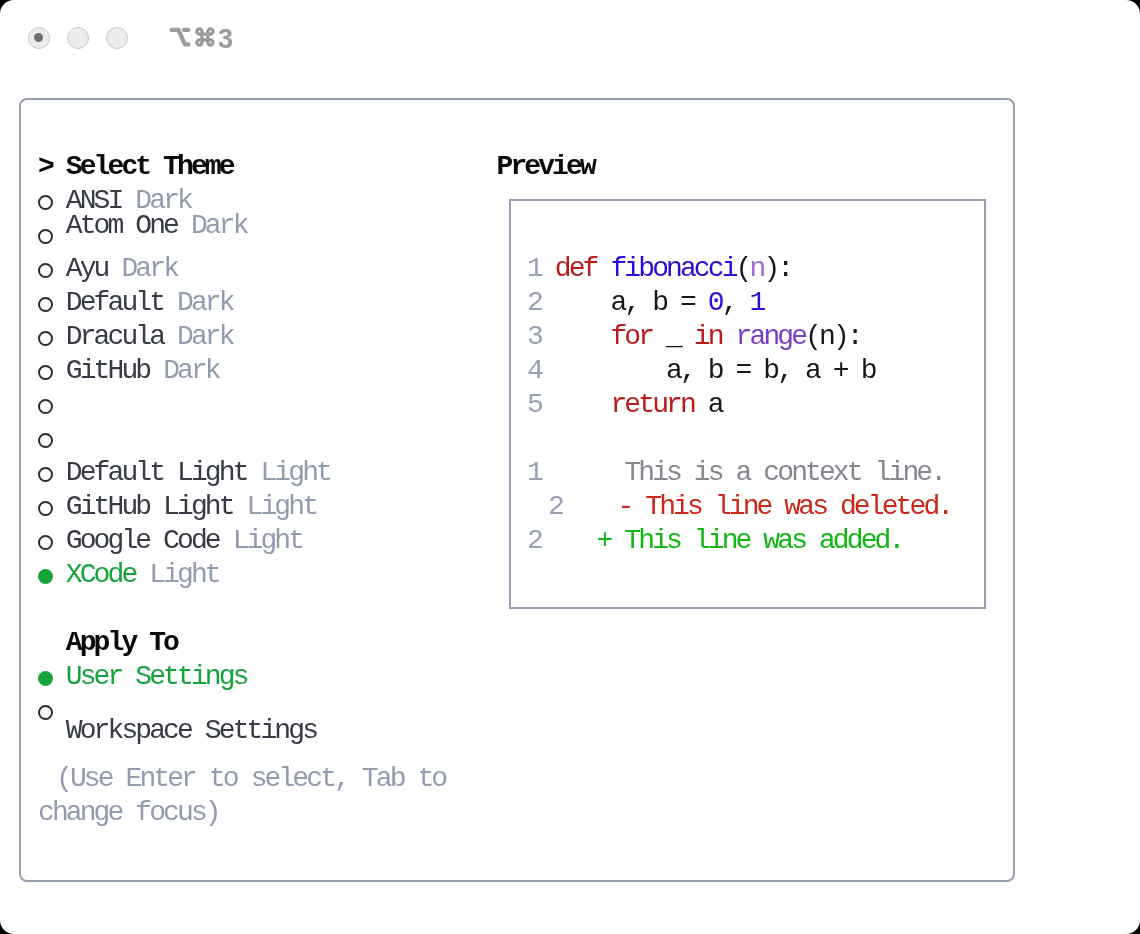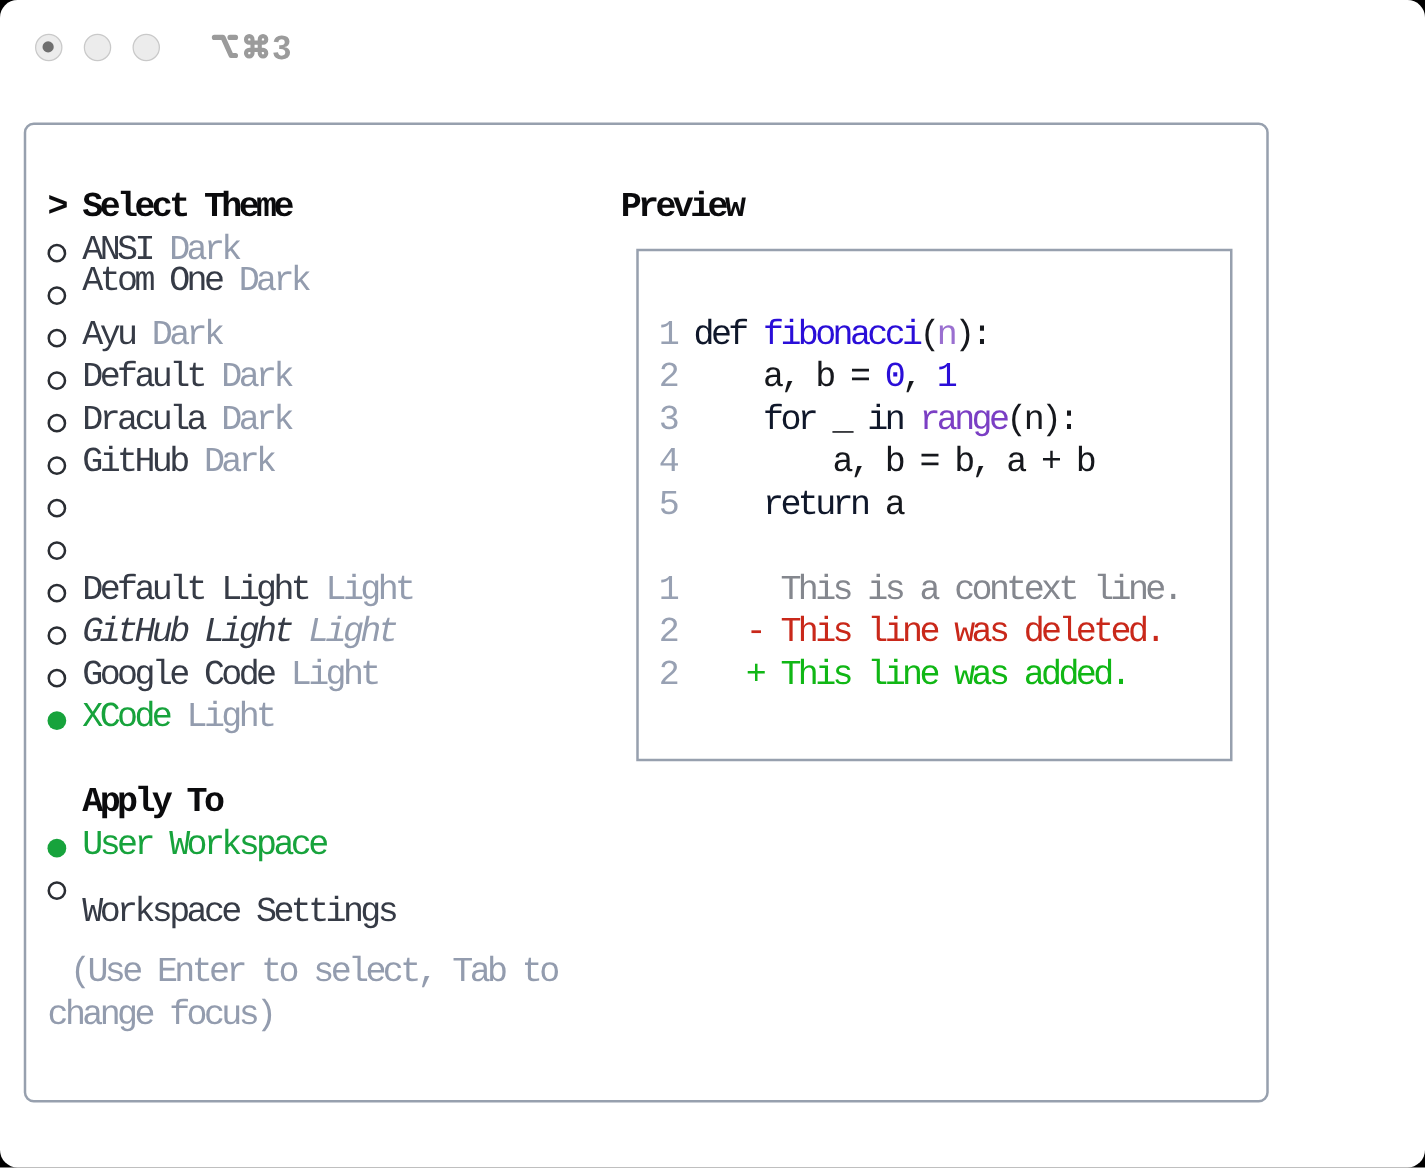--- a/index.html
+++ b/index.html
@@ -6,26 +6,26 @@
   body{width:1140px;height:934px;background:#000;overflow:hidden;}
   .page{position:absolute;left:0;top:0;width:1140px;height:934px;background:#fff;border-radius:14px;}
   .dot{position:absolute;width:20px;height:20px;border-radius:50%;background:#ececec;border:1.5px solid #c9c9c9;}
   .dot .in{position:absolute;left:5.5px;top:5.5px;width:9px;height:9px;border-radius:50%;background:#6f6f6f;}
   .panel{position:absolute;left:18.5px;top:97.5px;width:992px;height:780px;border:2px solid #97a0ae;border-radius:8px;}
   .pvbox{position:absolute;left:508.5px;top:199.3px;width:473.5px;height:405.5px;border:2px solid #97a0ae;}
   .row{position:absolute;font-family:"Liberation Mono",monospace;font-size:28px;line-height:34px;height:34px;white-space:pre;letter-spacing:-2.9px;color:#363b46;}
   .b{font-weight:bold;color:#0b0b0d;}
   .gy{color:#939cae;}
   .grn{color:#17a33c;}
-  .mg{color:#0f172a;}
+  .mg{color:#b91c1c;}
   .bl{color:#2a0ed8;}
   .pu{color:#7b3fc4;}
   .pu2{color:#9a6fd0;}
   .kblk{color:#16181d;}
-  .red{color:#c9281a;}
+  .red{color:#c9281a;margin-left:21px;}
   .grn2{color:#10b715;}
   .ctx{color:#84878e;}
   .num{color:#98a1b3;}
   .ring{position:absolute;width:15px;height:15px;border-radius:50%;border:2.2px solid #2a2d33;box-sizing:border-box;}
   .fgrn{position:absolute;width:15px;height:15px;border-radius:50%;background:#17a33c;}
 </style>
 </head>
 <body>
 <div class="page">
   <div class="dot" style="left:27.5px;top:26.6px;">
@@ -58,29 +58,29 @@
   <div class="row" style="left:38px;top:285.6px;text-align:center;">  Default <span class="gy">Dark</span></div>
   <div class="ring" style="left:37.5px;top:330.6px;"></div>
   <div class="row" style="left:38px;top:319.6px;">  Dracula <span class="gy">Dark</span></div>
   <div class="ring" style="left:37.5px;top:364.6px;"></div>
   <div class="row" style="left:38px;top:353.6px;">  GitHub <span class="gy">Dark</span></div>
   <div class="ring" style="left:37.5px;top:398.6px;"></div>
   <div class="ring" style="left:37.5px;top:432.6px;"></div>
   <div class="ring" style="left:37.5px;top:466.6px;"></div>
   <div class="row" style="left:38px;top:455.6px;">  Default Light <span class="gy">Light</span></div>
   <div class="ring" style="left:37.5px;top:500.6px;"></div>
-  <div class="row" style="left:38px;top:489.6px;font-style:italic;">  GitHub Light <span class="gy">Light</span></div>
+  <div class="row" style="left:38px;top:489.6px;">  GitHub Light <span class="gy">Light</span></div>
   <div class="ring" style="left:37.5px;top:534.6px;"></div>
   <div class="row" style="left:38px;top:523.6px;">  Google Code <span class="gy">Light</span></div>
   <div class="fgrn" style="left:37.5px;top:568.6px;"></div>
   <div class="row grn" style="left:38px;top:557.6px;">  XCode <span class="gy">Light</span></div>
 
   <div class="row b" style="left:38px;top:625.6px;">  Apply To</div>
   <div class="fgrn" style="left:37.5px;top:670.6px;"></div>
-  <div class="row grn" style="left:38px;top:659.6px;">  User Workspace</div>
+  <div class="row grn" style="left:38px;top:659.6px;">  User Settings</div>
   <div class="ring" style="left:37.5px;top:704.6px;"></div>
   <div class="row" style="left:38px;top:693.6px;margin-top:20px;">  Workspace Settings</div>
 
   <div class="row gy" style="left:38px;top:761.6px;margin-left:18px;">(Use Enter to select, Tab to</div>
   <div class="row gy" style="left:38px;top:795.6px;">change focus)</div>
 
   <div class="row b" style="left:496.5px;top:149.6px;">Preview</div>
   <div class="pvbox"></div>
 
   <div class="row kblk" style="left:527px;top:251.6px;"><span class="num">1</span> <span class="mg">def</span> <span class="bl">fibonacci</span>(<span class="pu2">n</span>):</div>

